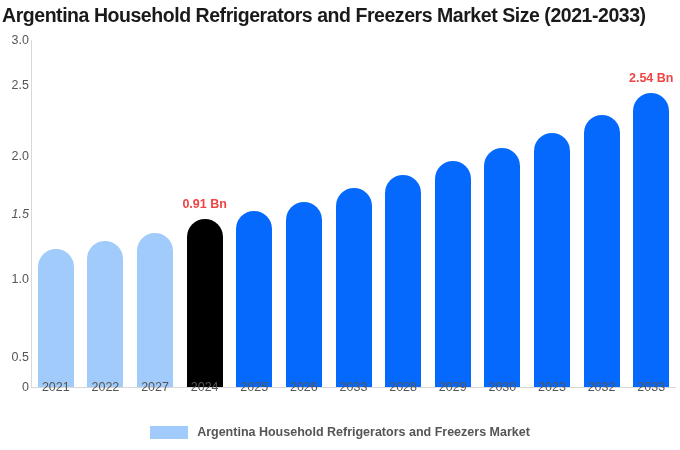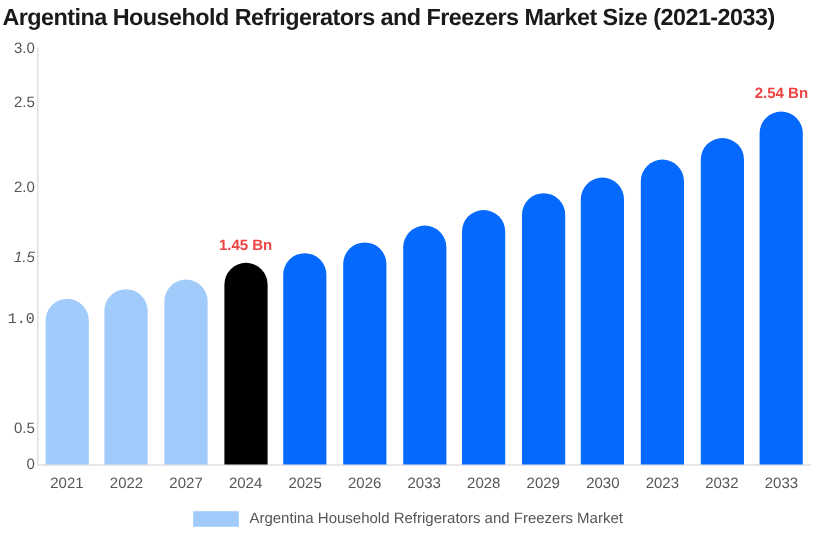--- a/index.html
+++ b/index.html
@@ -92,21 +92,21 @@
     color: #ef4444;
     white-space: nowrap;
     text-align: center;
     transform: translateX(-50%);
   }
 
   
   #x-labels {
     position: absolute;
     left: 31px;
-    top: 396px;
+    top: 380px;
     width: 645px;
     height: 20px;
   }
   .x-tick {
     position: absolute;
     top: 0;
     width: 50px;
     text-align: center;
     font-size: 12.5px;
     color: #555555;
@@ -116,20 +116,21 @@
 
   
   #legend {
     position: absolute;
     left: 0;
     top: 425px;
     width: 680px;
     display: flex;
     align-items: flex-end;
     justify-content: center;
+    font-weight: bold;
   }
   #legend-item {
     display: flex;
     align-items: center;
   }
   #legend-swatch {
     width: 38px;
     height: 13px;
     margin-right: 9px;
   }
@@ -145,21 +146,21 @@
 <div id="chart-root">
 
   <div id="chart-title">Argentina Household Refrigerators and Freezers Market Size (2021-2033)</div>
 
   <div id="y-axis-line"></div>
   <div id="x-axis-line"></div>
 
   <div id="y-ticks">
       <div class="y-tick" style="top: 387px;">0</div>
       <div class="y-tick" style="top: 329.167px; margin-top: 28px;">0.5</div>
-      <div class="y-tick" style="top: 266px; font-family: Liberation Mono, monospace;">1.0</div>
+      <div class="y-tick" style="top: 279px;">1.0</div>
       <div class="y-tick" style="top: 213.5px; font-style: italic;">1.5</div>
       <div class="y-tick" style="top: 155.667px;">2.0</div>
       <div class="y-tick" style="top: 85px;">2.5</div>
       <div class="y-tick" style="top: 40px;">3.0</div>
     </div>
 
   <div id="bars-layer">
       <div class="bar" style="left: 6.80769px; height: 137.643px; background: rgb(160, 203, 250);"></div>
       <div class="bar" style="left: 56.4231px; height: 145.74px; background: rgb(160, 203, 250);"></div>
       <div class="bar" style="left: 106.038px; height: 153.837px; background: rgb(160, 203, 250);"></div>
@@ -191,15 +192,15 @@
       <div class="x-tick" style="left: 620.192px;">2033</div>
     </div>
 
   <div id="legend">
     <div id="legend-item">
       <span id="legend-swatch" style="background: rgb(160, 203, 250);"></span>
       <span id="legend-label">Argentina Household Refrigerators and Freezers Market</span>
     </div>
   </div>
 
-<div class="bar-label" style="left: 204.654px; top: 197.283px;">1.45 Bn</div>
+<div class="bar-label" style="left: 204.654px; top: 197.283px;">0.91 Bn</div>
     <div class="bar-label" style="left: 651.192px; top: 71.2067px;">2.54 Bn</div>
   </div>
 
 </body></html>

